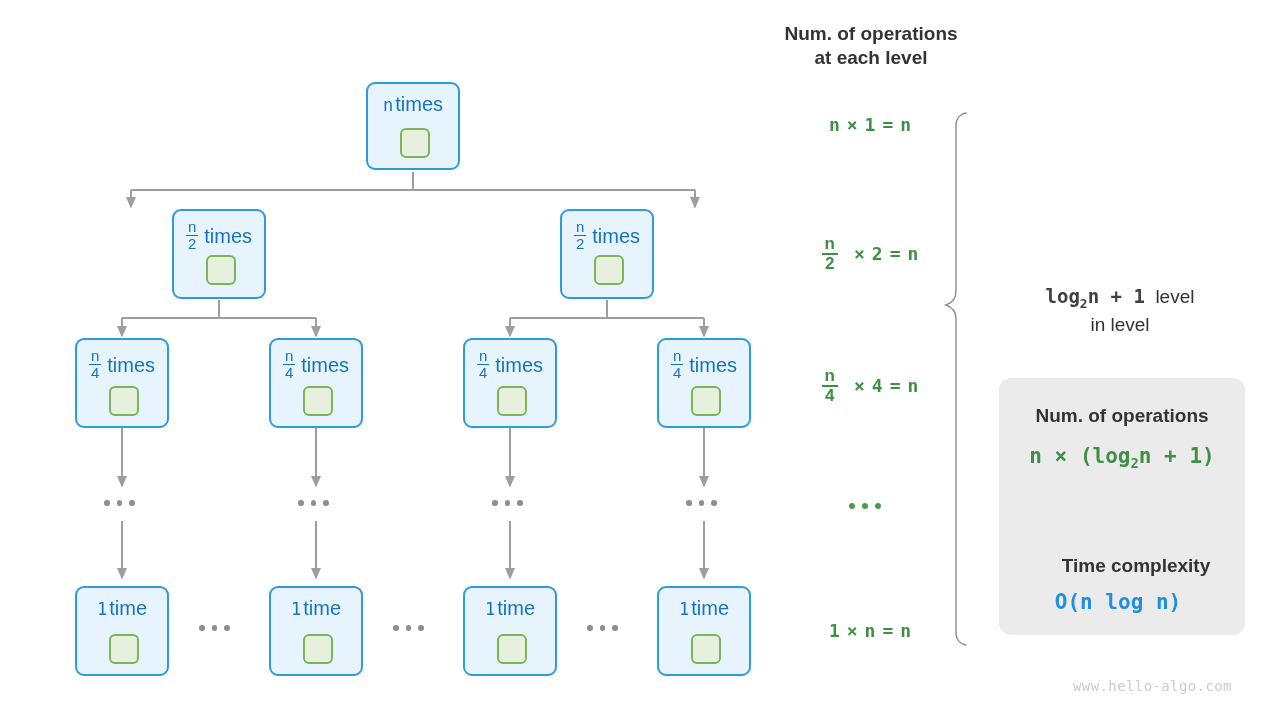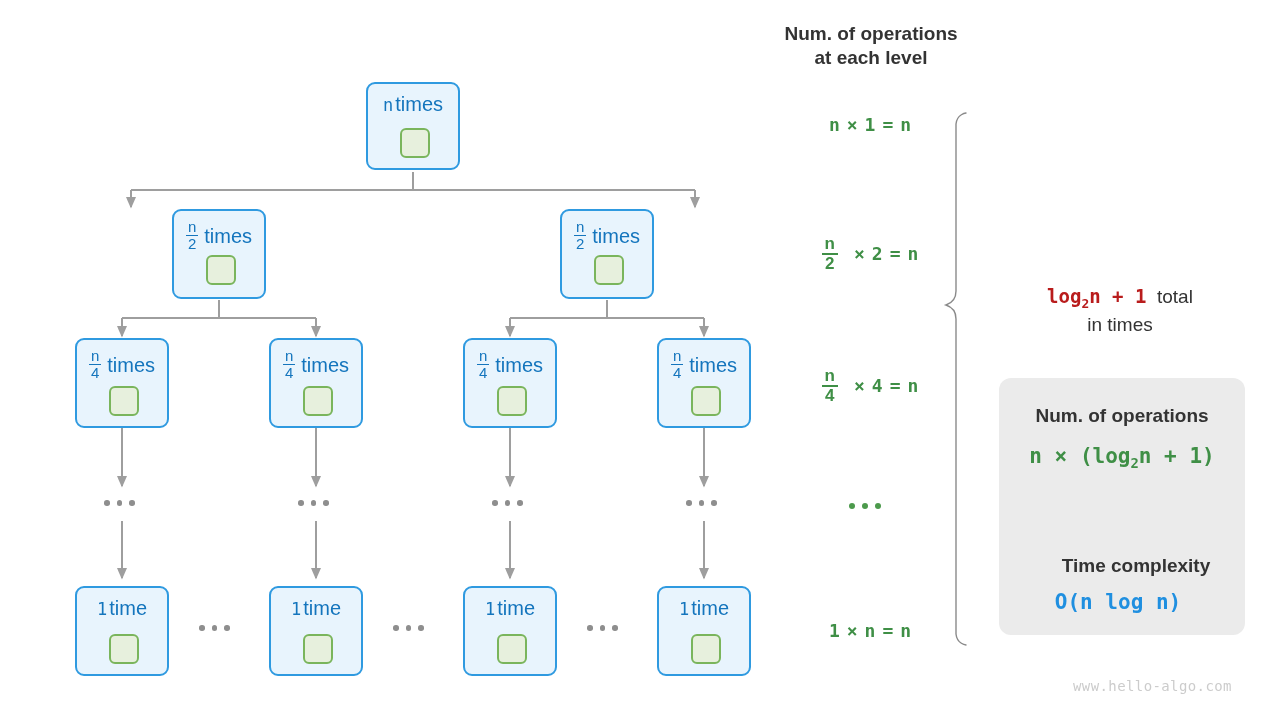--- a/index.html
+++ b/index.html
@@ -81,21 +81,21 @@
   .formula .ffrac .d{padding:0 3px;border-top:2px solid #3f8f46;margin-top:1px;}
   .formula .op{margin:0 7px;}
 
   
   .levels{
     position:absolute;text-align:center;width:260px;
     font-size:19px;color:#333333;line-height:1.35;
   }
   .levels .mono{
     font-family:"DejaVu Sans Mono", monospace;
-    font-weight:bold;color:#b91c1c;font-size:19px;
+    font-weight:bold;color:#404040;font-size:19px;
   }
   .levels sub{font-size:0.68em;}
 
   
   .card{
     position:absolute;
     background:#ebebeb;
     border-radius:12px;
     box-sizing:border-box;
     text-align:center;
@@ -371,22 +371,22 @@
   <div class="formula" style="left:790px;top:616px;width:160px;height:28px;">
     <span>1</span>
     <span class="op">×</span>
     <span>n</span>
     <span class="op">=</span>
     <span>n</span>
   </div>
 
   <div class="levels" style="left:990px;top:284px;">
     <span class="mono"><span>log</span><sub>2</sub><span>n + 1</span></span>&nbsp;
-    <span>total</span><br>
-    <span>in times</span>
+    <span>level</span><br>
+    <span>in level</span>
   </div>
 
   <div class="card" style="left:999px;top:378px;width:246px;height:257px;">
     <div class="t" style="position:absolute;left:0;right:0;top:27px;">Num. of operations</div>
     <div class="g" style="position:absolute;left:0;right:0;top:66px;"><span>n × (log</span><sub>2</sub><span>n + 1)</span></div>
     <div class="t" style="position:absolute;left:0;right:0;top:177px;margin-left:28px;">Time complexity</div>
     <div class="b" style="position:absolute;left:0;right:8px;top:212px;">O(n log n)</div>
   </div>
 
   <div class="watermark" style="left:1073px;top:678px;">www.hello-algo.com</div>

